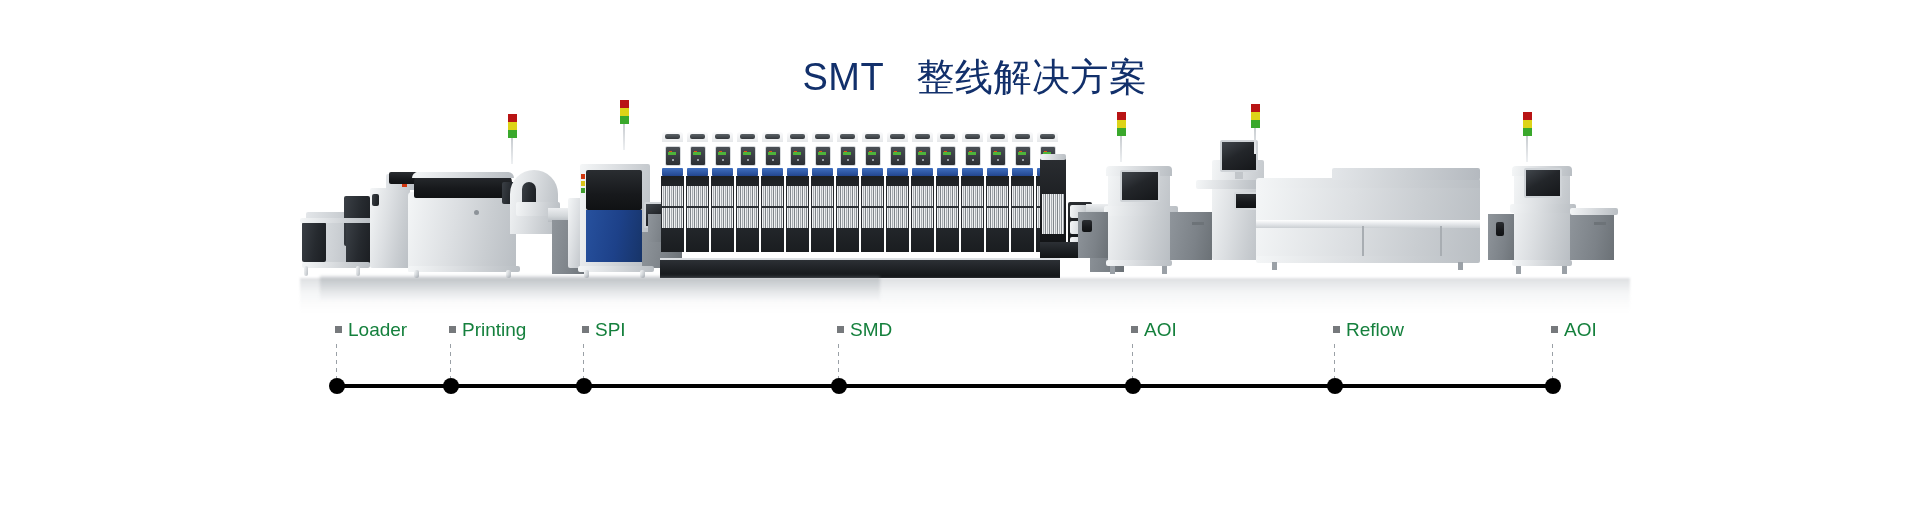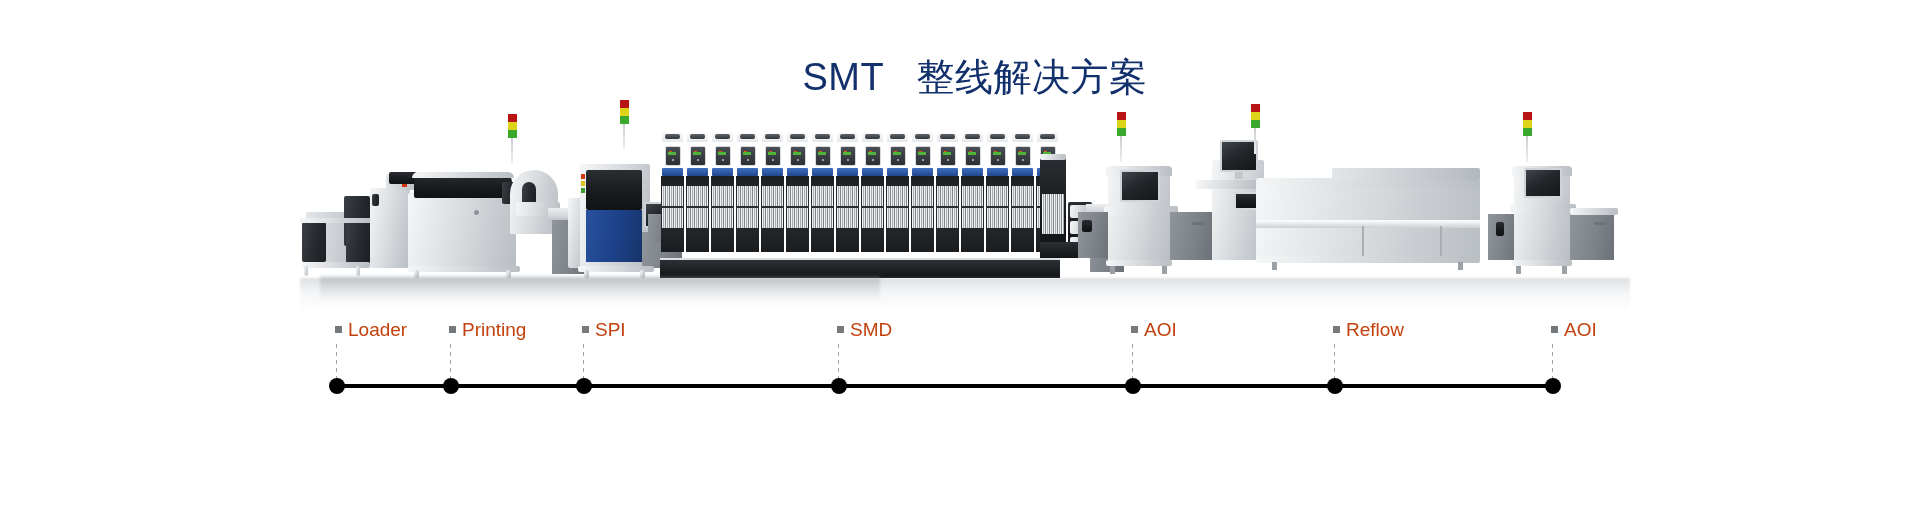--- a/index.html
+++ b/index.html
@@ -233,21 +233,21 @@
     gap: 6px;
     white-space: nowrap;
   }
   .tl-node .bullet {
     width: 7px; height: 7px;
     background: #76797c;
     flex: none;
   }
   .tl-node .txt {
     font-size: 19px;
-    color: #c2410c;
+    color: #15803d;
     line-height: 1;
   }
 </style>
 </head>
 <body>
 
 <div class="canvas">
 
   <div class="title">
     <span class="latin">SMT</span>

